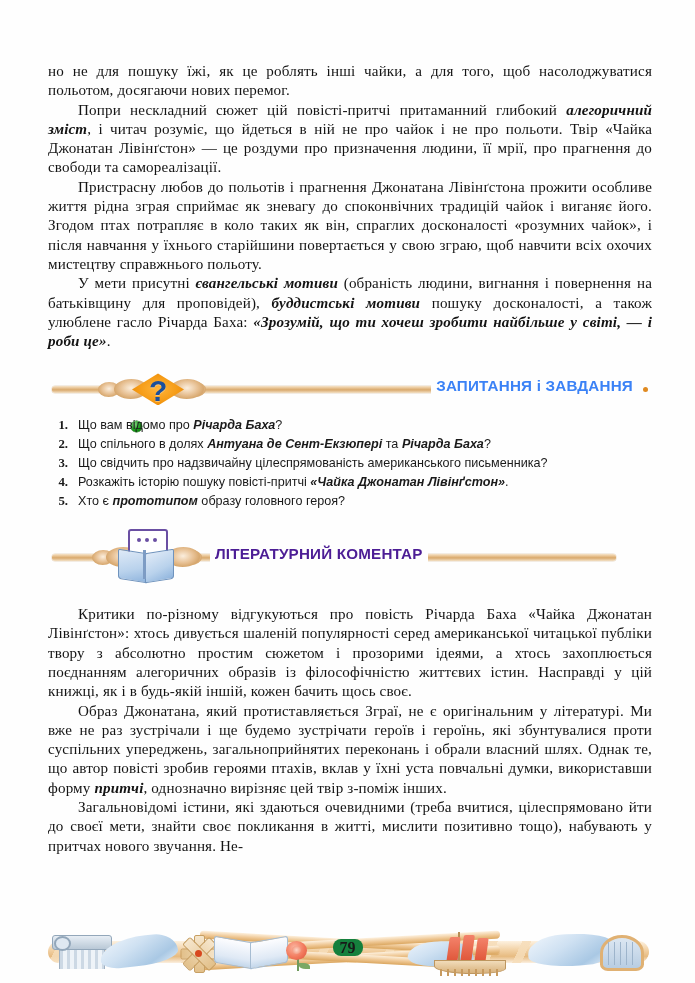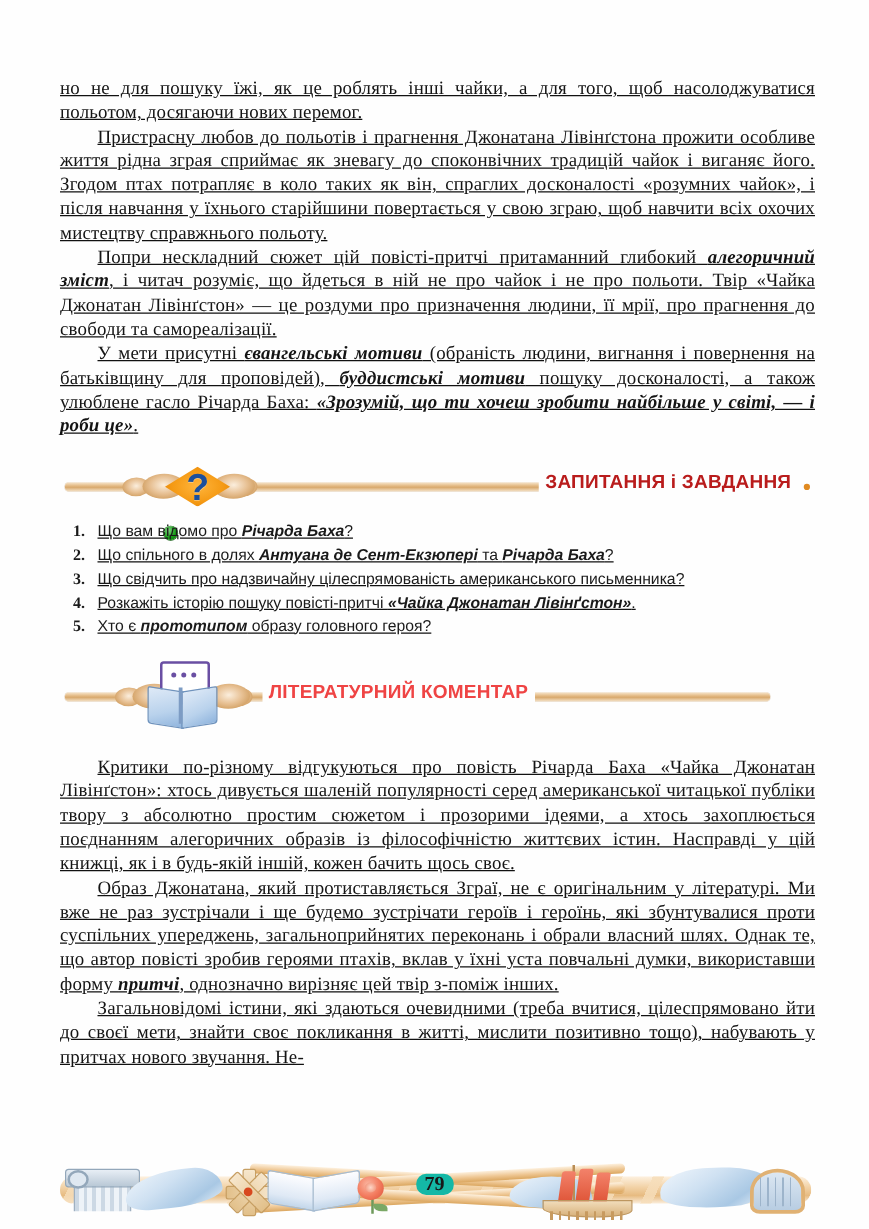--- a/index.html
+++ b/index.html
@@ -20,21 +20,20 @@
     position: absolute;
     inset: 0;
     background: #fefefe;
   }
 
   .content {
     position: absolute;
     left: 48px;
     top: 62px;
     width: 604px;
-    text-decoration: underline;
   }
 
   
   p.prose {
     margin: 0;
     font-family: "Liberation Serif", serif;
     font-size: 15.1px;
     line-height: 19.3px;
     text-align: justify;
     text-justify: inter-word;
@@ -102,26 +101,26 @@
     text-shadow: 0 1px 0 rgba(255,255,255,.35);
   }
 
   .rubric-title {
     position: absolute;
     top: 12px;
     font-family: "Liberation Sans", sans-serif;
     font-weight: bold;
     font-size: 15.2px;
     letter-spacing: 0.2px;
-    color: #ef4444;
+    color: #4c1d95;
     background: #fefefe;
     padding: 0 5px;
     white-space: nowrap;
   }
-  .rubric-title.dark { color: #b91c1c; text-align: center; }
+  .rubric-title.dark { color: #3b82f6; text-align: center; }
 
   .enddot {
     position: absolute;
     top: 22px;
     width: 5px; height: 5px;
     border-radius: 50%;
     background: #e08a21;
   }
 
   
@@ -271,21 +270,21 @@
     left: 0; right: 0;
     top: 12px;
     text-align: center;
     font-family: "Liberation Serif", serif;
     font-weight: bold;
     font-size: 16px;
     color: #181818;
     z-index: 6;
   }
   .pagenum span {
-    background: #14b8a6;
+    background: #15803d;
     padding: 0 7px;
     border-radius: 8px;
   }
 
   
   .orn { position: absolute; }
 
   .column {
     left: 52px; top: 8px; width: 58px; height: 34px;
   }
@@ -407,24 +406,24 @@
 
 <div class="page">
 
   <div class="content">
 
     <div>
       <p class="prose">
         <span>но не для пошуку їжі, як це роблять інші чайки, а для того, щоб насолоджуватися польотом, досягаючи нових перемог.</span>
       </p>
       <p class="prose indent">
+        <span>Попри нескладний сюжет цій повісті-притчі притаманний глибокий </span><b class="bi">алегоричний зміст</b><span>, і читач розуміє, що йдеться в ній не про чайок і не про польоти. Твір «Чайка Джонатан Лівінґстон» — це роздуми про призначення людини, її мрії, про прагнення до свободи та самореалізації.</span>
+      </p>
+      <p class="prose indent">
         <span>Пристрасну любов до польотів і прагнення Джонатана Лівінґстона прожити особливе життя рідна зграя сприймає як зневагу до споконвічних традицій чайок і виганяє його. Згодом птах потрапляє в коло таких як він, спраглих досконалості «розумних чайок», і після навчання у їхнього старійшини повертається у свою зграю, щоб навчити всіх охочих мистецтву справжнього польоту.</span>
-      </p>
-      <p class="prose indent">
-        <span>Попри нескладний сюжет цій повісті-притчі притаманний глибокий </span><b class="bi">алегоричний зміст</b><span>, і читач розуміє, що йдеться в ній не про чайок і не про польоти. Твір «Чайка Джонатан Лівінґстон» — це роздуми про призначення людини, її мрії, про прагнення до свободи та самореалізації.</span>
       </p>
       <p class="prose indent">
         <span>У мети присутні </span><b class="bi">євангельські мотиви</b><span> (обраність людини, вигнання і повернення на батьківщину для проповідей), </span><b class="bi">буддистські мотиви</b><span> пошуку досконалості, а також улюблене гасло Річарда Баха: </span><b class="bi">«Зрозумій, що ти хочеш зробити найбільше у світі, — і роби це»</b><span>.</span>
       </p>
     </div>
 
     <div class="rubric">
       <div class="bar left" style="left:4px;  width:74px;"></div>
       <div class="bar right" style="left:150px; width:418px;"></div>
 

